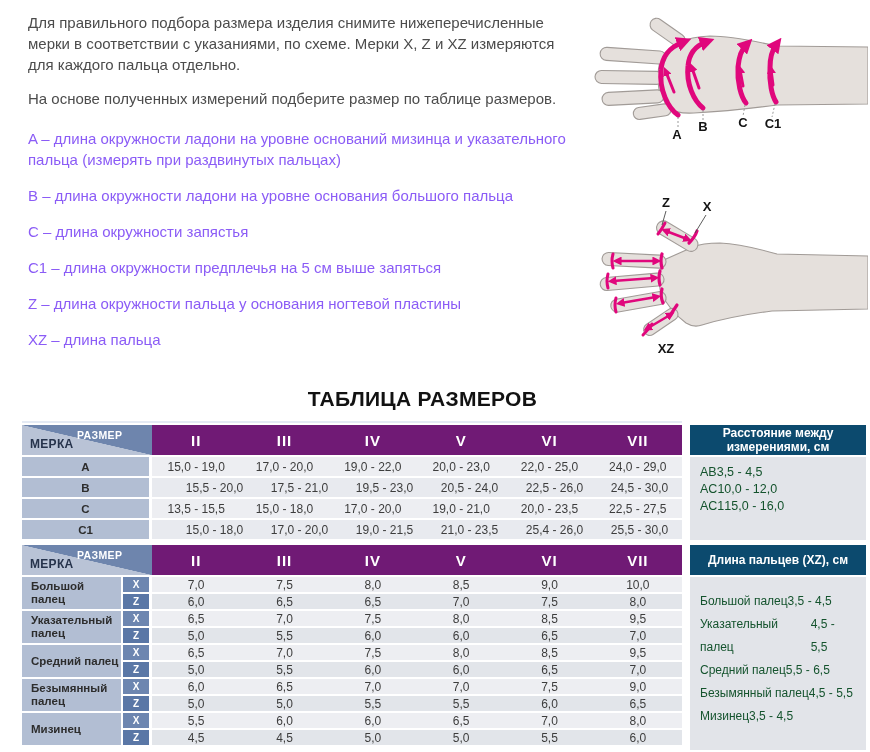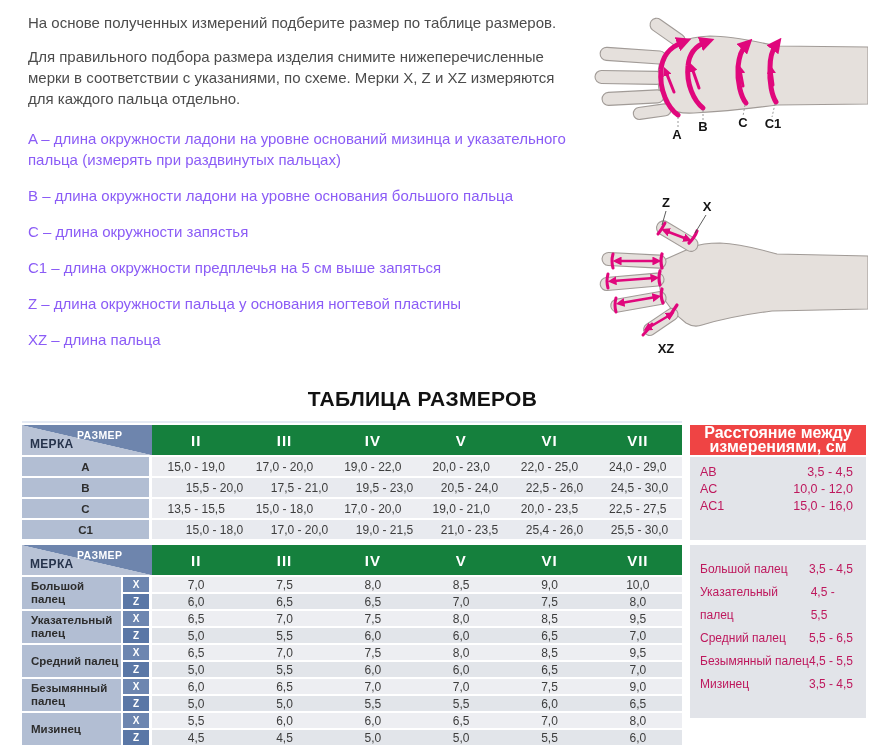--- a/index.html
+++ b/index.html
@@ -22,21 +22,21 @@
   .top-rule{position:absolute;left:22px;top:421px;width:660px;height:2px;background:#e4eaf4;}
 
   
   .t1{position:absolute;left:22px;top:425px;width:660px;}
   .t2{position:absolute;left:22px;top:545px;width:660px;}
   .t-header{display:flex;height:30px;margin-bottom:2px;}
   .corner{width:130px;position:relative;
           background:linear-gradient(to top right,#b9c3d6 49.6%,#6e85ad 50.4%);}
   .corner .rz{position:absolute;top:4px;left:55px;font-size:10.5px;font-weight:bold;color:#fff;letter-spacing:.4px;}
   .corner .mk{position:absolute;bottom:4px;left:8px;font-size:12px;font-weight:bold;color:#26334c;letter-spacing:.3px;}
-  .cols{flex:1;display:flex;background:#15803d;}
+  .cols{flex:1;display:flex;background:#701a75;}
   .col-h{flex:1;display:flex;align-items:center;justify-content:center;
          color:#fff;font-weight:bold;font-size:15px;letter-spacing:1px;}
 
   .t1-row{display:flex;height:19px;margin-bottom:2px;}
   .t1-label{width:127px;margin-right:3px;background:#b2bed3;display:flex;align-items:center;
             justify-content:center;font-size:11.5px;font-weight:bold;color:#2d2d2d;}
   .t1-data{flex:1;display:flex;background:#edeef2;}
   .t1-data.alt{background:#e8eaef;padding-left:20px;}
   .cell{flex:1;display:flex;align-items:center;justify-content:center;font-size:12px;color:#3d3d3d;}
 
@@ -50,38 +50,38 @@
   .badge.x{background:#6d86b0;margin-bottom:2px;}
   .badge.z{background:#5a77a6;}
   .t2-data{flex:1;display:flex;flex-direction:column;}
   .t2-row{height:15px;display:flex;text-align:center;}
   .t2-row.x{background:#edeef2;margin-bottom:2px;}
   .t2-row.z{background:#e2e5ea;}
 
   
   .side1{position:absolute;left:690px;top:425px;width:176px;}
   .side2{position:absolute;left:690px;top:545px;width:176px;}
-  .side-header{background:#ef4444;color:#fff;font-weight:bold;font-size:16px;text-align:center;
+  .side-header{background:#0c4a6e;color:#fff;font-weight:bold;font-size:12px;text-align:center;
                display:flex;align-items:center;justify-content:center;height:30px;
                line-height:14px;margin-bottom:2px;padding:0 8px;box-sizing:border-box;}
   .side-body{background:#e2e4e9;box-sizing:border-box;}
   .side1 .side-body{height:83px;padding:7px 13px 0 10px;}
   .side2 .side-body{height:173px;padding:13px 13px 0 10px;}
-  .side-row{display:flex;justify-content:space-between;color:#be185d;}
+  .side-row{display:flex;color:#14532d;}
   .side1 .side-row{line-height:17px;font-size:12.5px;}
   .side2 .side-row{line-height:23px;font-size:12px;}
 </style>
 </head>
 <body>
 
 <div class="page">
 
   <div class="intro">
+    <p>Для правильного подбора размера изделия снимите нижеперечисленные мерки в соответствии с указаниями, по схеме. Мерки X, Z и XZ измеряются для каждого пальца отдельно.</p>
     <p>На основе полученных измерений подберите размер по таблице размеров.</p>
-    <p>Для правильного подбора размера изделия снимите нижеперечисленные мерки в соответствии с указаниями, по схеме. Мерки X, Z и XZ измеряются для каждого пальца отдельно.</p>
   </div>
 
   <div class="defs">
       <div class="def-item">A – длина окружности ладони на уровне оснований мизинца и указательного пальца (измерять при раздвинутых пальцах)</div>
       <div class="def-item">B – длина окружности ладони на уровне основания большого пальца</div>
       <div class="def-item">C – длина окружности запястья</div>
       <div class="def-item">C1 – длина окружности предплечья на 5 см выше запяться</div>
       <div class="def-item">Z – длина окружности пальца у основания ногтевой пластины</div>
       <div class="def-item">XZ – длина пальца</div>
     </div>
@@ -390,20 +390,21 @@
               <div class="cell">5,0</div>
               <div class="cell">5,5</div>
               <div class="cell">6,0</div>
             </div>
           </div>
         </div>
       </div>
   </div>
 
   <div class="side2">
+    <div class="side-header">Длина пальцев (XZ), см</div>
     <div class="side-body">
         <div class="side-row">
           <div class="s-label">Большой палец</div>
           <div class="s-val">3,5 - 4,5</div>
         </div>
         <div class="side-row">
           <div class="s-label">Указательный палец</div>
           <div class="s-val">4,5 - 5,5</div>
         </div>
         <div class="side-row">

